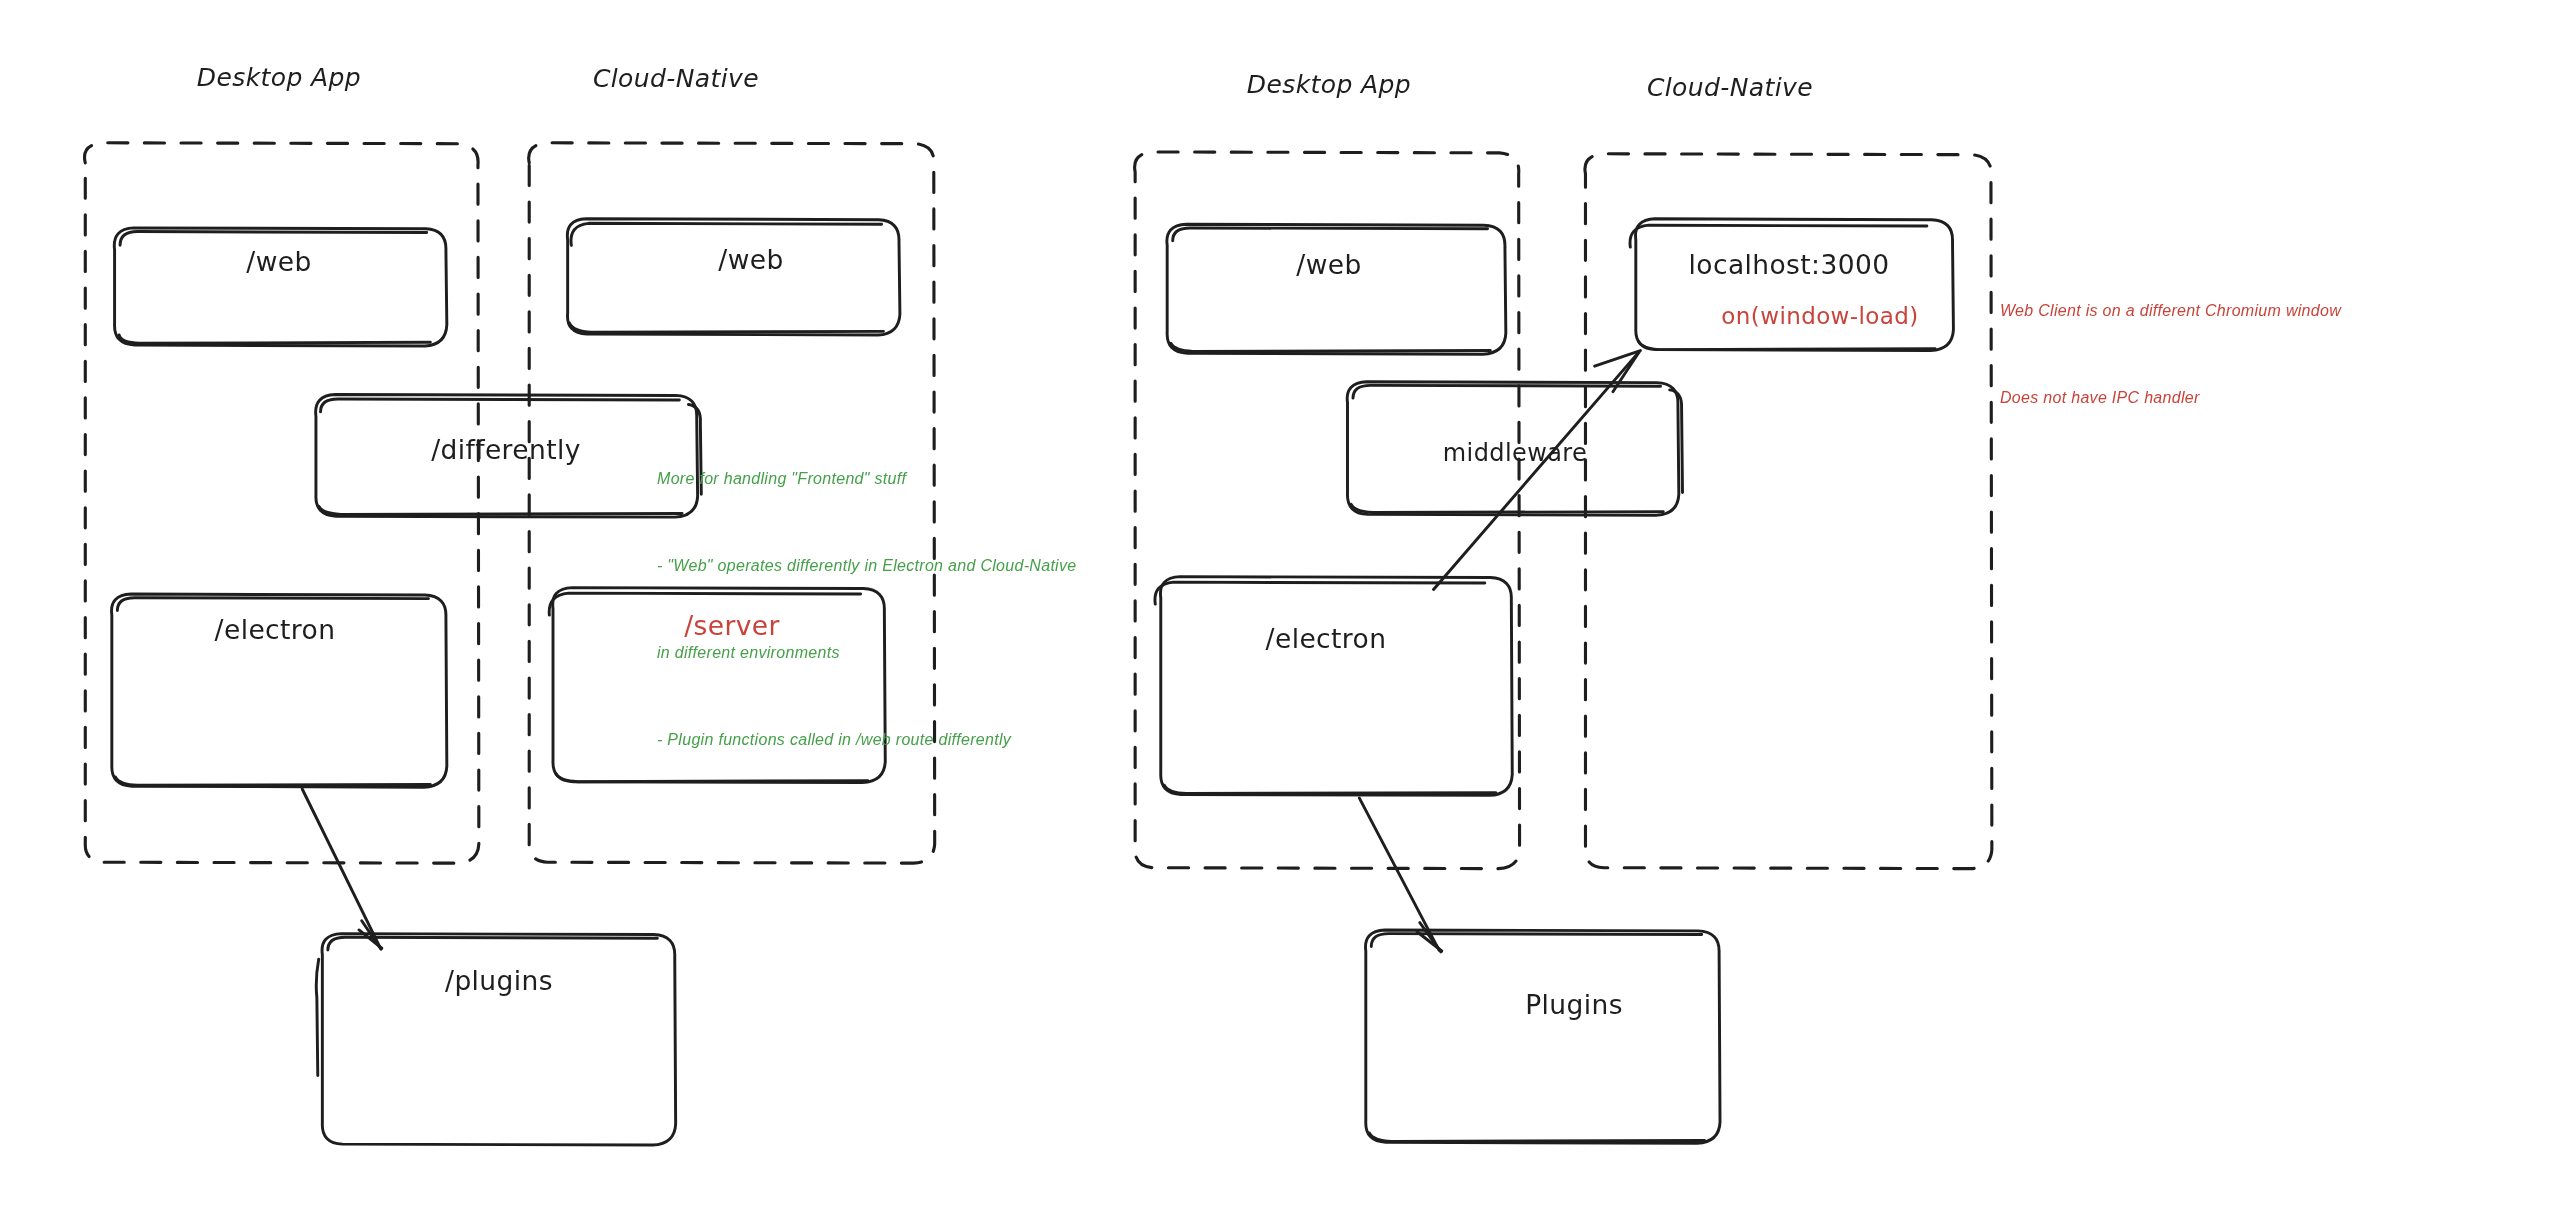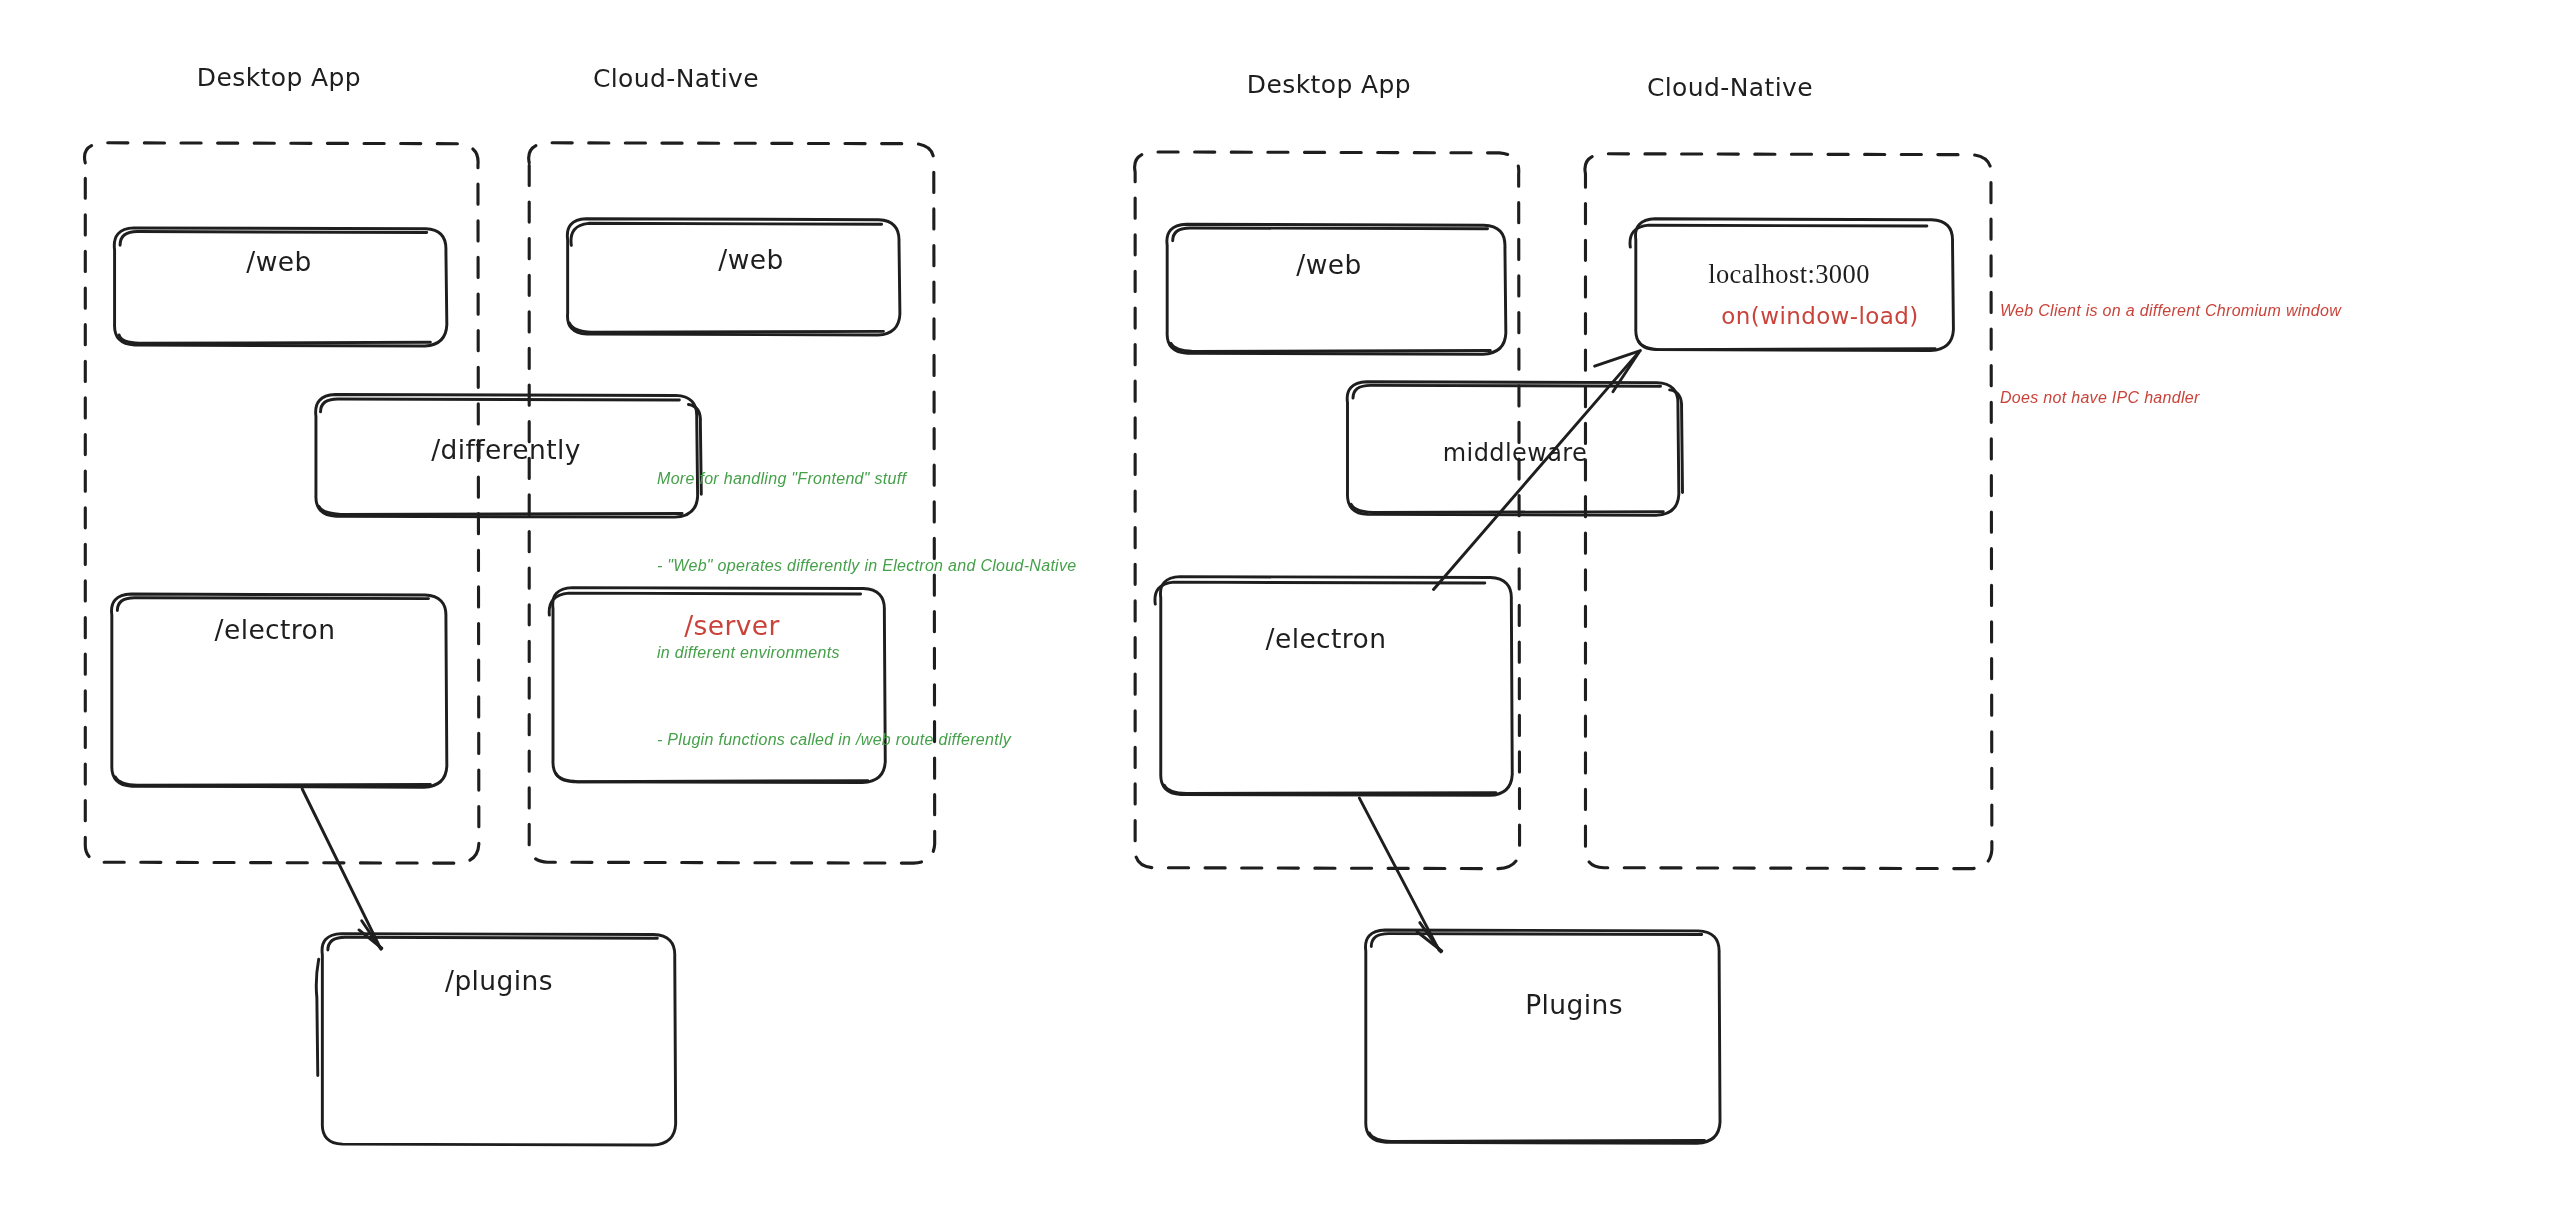--- a/index.html
+++ b/index.html
@@ -27,20 +27,21 @@
   .lbl {
     position: absolute;
     font-family: "DejaVu Sans", sans-serif;
     color: #1e1e1e;
     white-space: pre;
     transform: translate(-50%, -50%);
     letter-spacing: 0.4px;
   }
   .group-title {
     font-size: 25px;
+    font-style: italic;
   }
   .box-title {
     font-size: 26.5px;
   }
   .box-title.plain { font-style: italic; }
   .red { color: #c9433a; }
   .green { color: #45a049; }
   .note {
     position: absolute;
     font-family: Liberation Sans, sans-serif;
@@ -179,21 +180,21 @@
     <span class="note-line">More for handling "Frontend" stuff</span>
     <span class="note-line">- "Web" operates differently in Electron and Cloud-Native</span>
     <span class="note-line">in different environments</span>
     <span class="note-line">- Plugin functions called in /web route differently</span>
   </div>
 
   <div class="lbl group-title" style="left:1329px; top:84px;">Desktop App</div>
   <div class="lbl group-title" style="left:1730px; top:87px;">Cloud-Native</div>
 
   <div class="lbl box-title" style="left:1329px; top:264px;">/web</div>
-  <div class="lbl box-title plain" style="left:1789px; top:274px; font-style:normal;font-family:Liberation Serif, serif;">localhost:3000</div>
+  <div class="lbl box-title plain" style="left:1789px; top:264px; font-style:normal;">localhost:3000</div>
   <div class="lbl red" style="left:1820px; top:316px; font-family:'DejaVu Sans',sans-serif; font-size:23px;text-align:center;">on(window-load)</div>
   <div class="lbl box-title" style="left:1515px; top:453px; font-size:24px;">middleware</div>
   <div class="lbl box-title" style="left:1326px; top:638px;">/electron</div>
   <div class="lbl box-title" style="left:1574px; top:1004px; font-style:normal;">Plugins</div>
 
   <div class="note red" style="left:2000px; top:238px;">
     <span class="note-line">Web Client is on a different Chromium window</span>
     <span class="note-line">Does not have IPC handler</span>
   </div>
 

